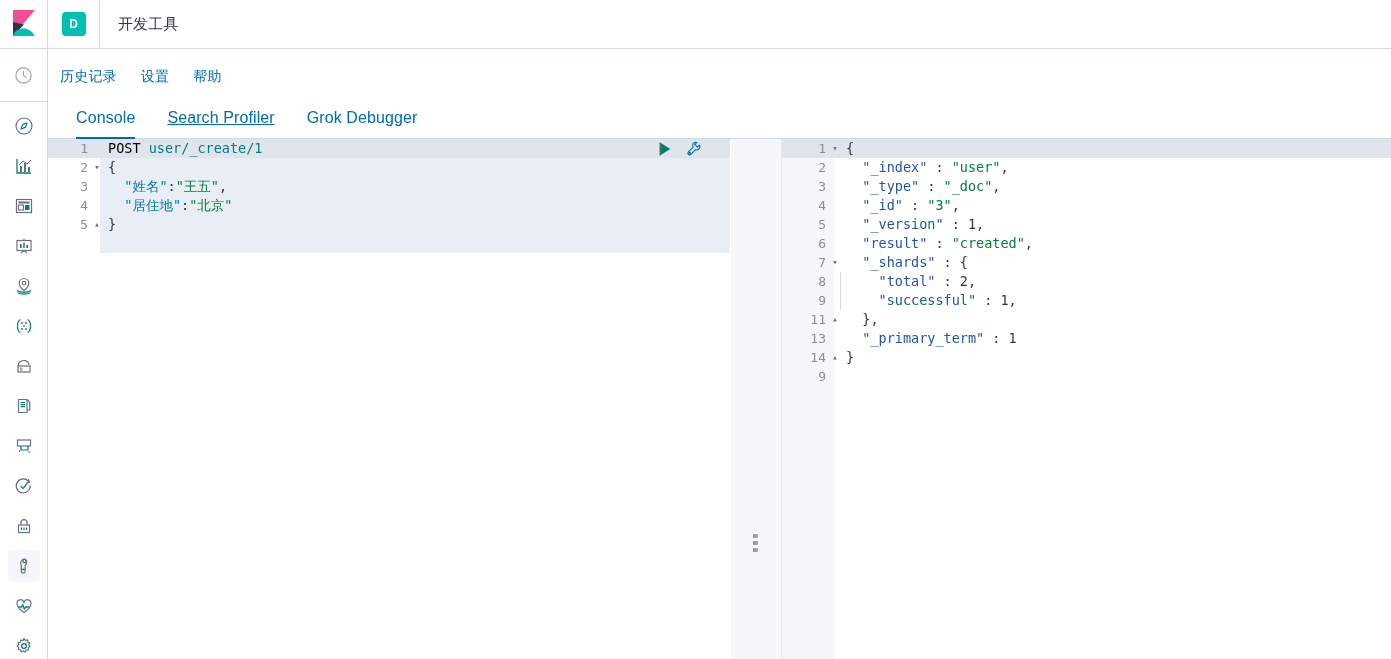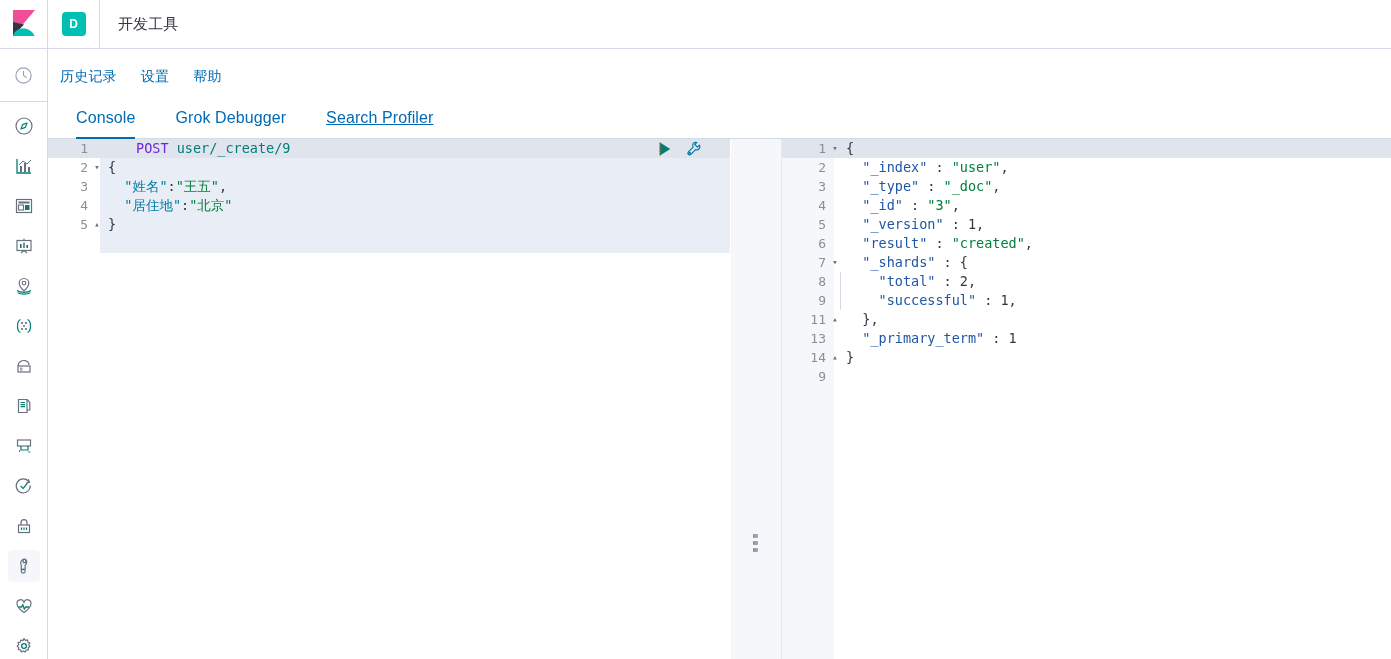--- a/index.html
+++ b/index.html
@@ -59,21 +59,21 @@
     background:#ffffff;box-sizing:border-box;
   }
   .menu-bar{
     height:42px;display:flex;align-items:center;padding-left:12px;gap:24px;
     box-sizing:border-box;
   }
   .menu-link{
     color:#006bb4;font-size:14px;cursor:pointer;letter-spacing:0.2px;
   }
   .tabs-bar{
-    height:41px;display:flex;align-items:flex-end;padding-left:12px;gap:8px;
+    height:41px;display:flex;align-items:flex-end;padding-left:12px;gap:0;
     border-bottom:1px solid #d3dae6;box-sizing:border-box;
   }
   .tab{
     position:relative;font-size:16px;color:#006bb4;
     padding:0 16px 11px 16px;cursor:pointer;letter-spacing:0.1px;
   }
   .tab.hovered{text-decoration:underline;}
   .tab.active::after{
     content:"";position:absolute;left:16px;right:16px;bottom:-1px;height:2px;background:#006bb4;
   }
@@ -145,21 +145,21 @@
   .pane-right .code-row.current{background:#dfe4ed;}
   .resp-bg{
     position:absolute;left:52px;top:0;right:0;bottom:0;background:#ffffff;
   }
   .resp-layer{position:relative;z-index:2;}
   .indent-guide{
     position:absolute;left:0;top:0;width:1px;height:100%;background:#d3dae6;
   }
 
   
-  .t-method{color:#6d28d9;margin-left:28px;}
+  .t-method{color:#000000;}
   .t-url{color:#007e77;}
   .t-key{color:#0079a5;}
   .t-key2{color:#2156a5;}
   .t-str{color:#00803b;}
   .t-num{color:#343741;}
   .t-punct{color:#343741;}
   .t-brace{color:#343741;}
 </style>
 </head>
 <body>
@@ -315,22 +315,22 @@
   <div class="console-wrap">
 
     <div class="menu-bar">
       <span class="menu-link">历史记录</span>
       <span class="menu-link">设置</span>
       <span class="menu-link">帮助</span>
     </div>
 
     <div class="tabs-bar">
       <span class="tab active">Console</span>
+      <span class="tab hovered">Search Profiler</span>
       <span class="tab">Grok Debugger</span>
-      <span class="tab hovered">Search Profiler</span>
     </div>
 
     <div class="editors">
 
       <div class="pane-left">
         <div class="req-body-bg"></div>
 
         <div class="action-icons">
           <span class="play-btn">
             <svg width="16" height="16" viewBox="0 0 16 16">
@@ -344,21 +344,21 @@
               <circle cx="4.9" cy="13.9" r="0.9" fill="none" stroke="#0079a5" stroke-width="1.1"></circle>
             </svg>
           </span>
         </div>
 
         <div class="editor req-lines">
 
           <div class="code-row current">
             <span class="gutter">1</span>
             <span class="fold"></span>
-            <span class="code-text"><span class="t-method">POST</span><span class="t-url"> </span><span class="t-url">user/_create/9</span></span>
+            <span class="code-text"><span class="t-method">POST</span><span class="t-url"> </span><span class="t-url">user/_create/1</span></span>
           </div>
 
           <div class="code-row">
             <span class="gutter">2</span>
             <span class="fold">▾</span>
             <span class="code-text"><span class="t-brace">{</span></span>
           </div>
 
           <div class="code-row">
             <span class="gutter">3</span>

